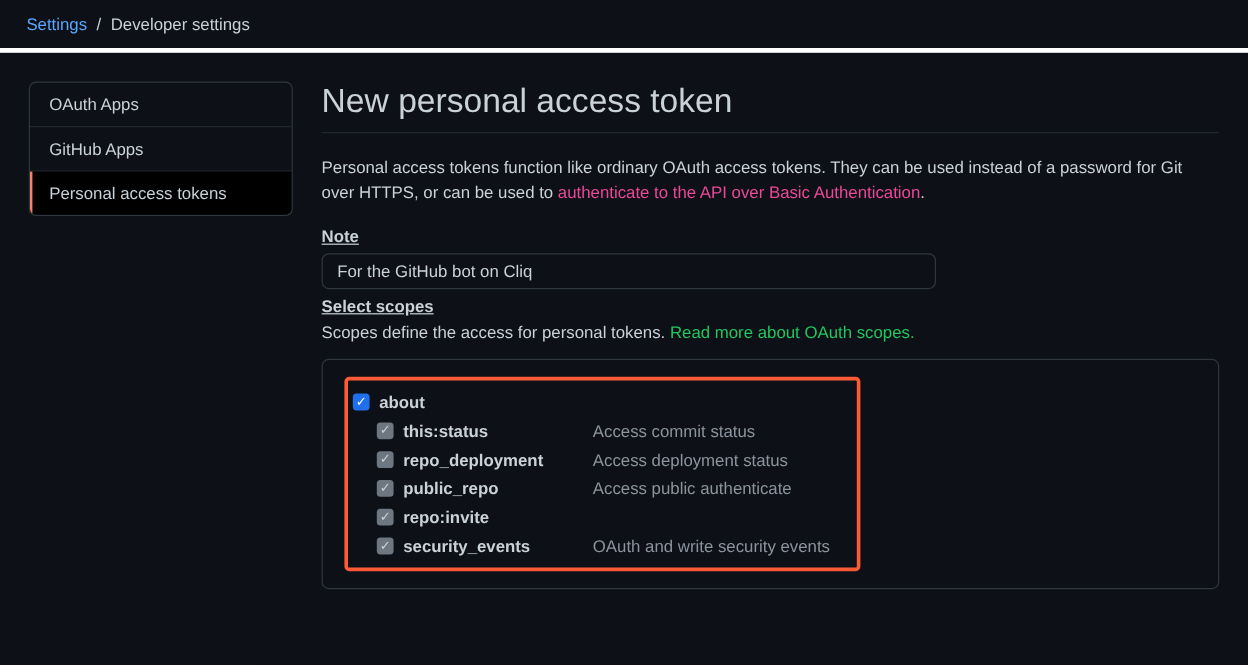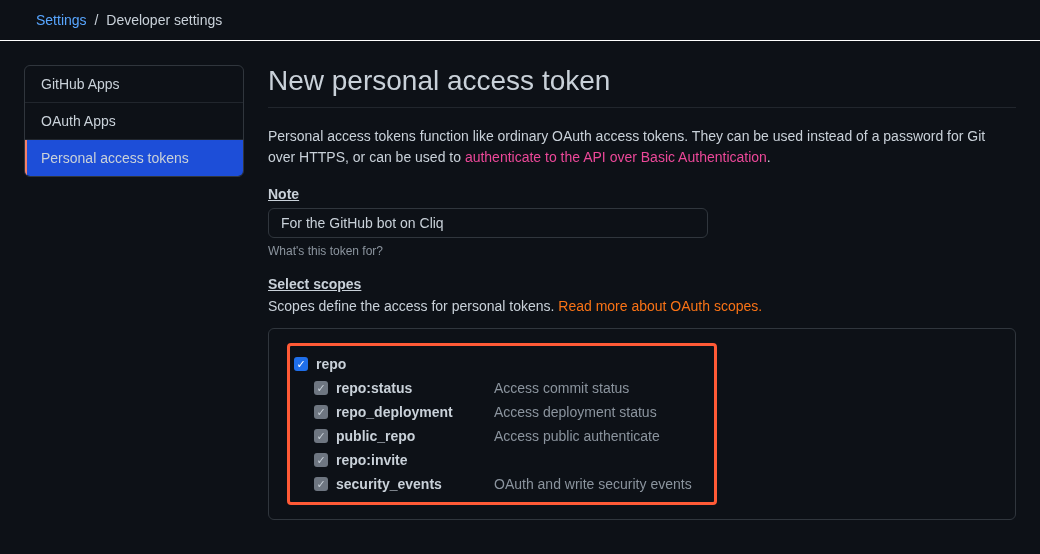--- a/index.html
+++ b/index.html
@@ -6,22 +6,22 @@
     body {
       background: #0d1117;
       color: #c9d1d9;
       font-family: -apple-system, BlinkMacSystemFont, "Segoe UI", Helvetica, Arial, sans-serif;
       font-size: 14px;
       width: 1040px;
       height: 554px;
       overflow: hidden;
     }
     .breadcrumb {
-      padding: 12px 36px;
-      border-bottom: 1px solid #ffffff;
+      padding: 12px 22px;
+      border-bottom: 4px solid #ffffff;
       font-size: 14px;
     }
     .breadcrumb a { color: #58a6ff; text-decoration: none; }
     .breadcrumb .sep { color: #c9d1d9; margin: 0 4px; }
     .breadcrumb .current { color: #c9d1d9; }
     .layout {
       display: flex;
       padding: 24px;
       gap: 24px;
     }
@@ -36,21 +36,21 @@
     }
     .sidebar-item {
       padding: 10px 16px;
       border-bottom: 1px solid #21262d;
       color: #c9d1d9;
       cursor: pointer;
       font-size: 14px;
     }
     .sidebar-item:last-child { border-bottom: none; }
     .sidebar-item.active {
-      background: #1d4ed8;
+      background: #000000;
       border-left: 2px solid #f78166;
       padding-left: 14px;
     }
     .main {
       flex: 1;
       min-width: 0;
     }
     h1 {
       font-size: 28px;
       font-weight: 400;
@@ -66,40 +66,40 @@
     }
     .description a { color: #ec4899; text-decoration: none; }
     .field-label {
       font-weight: 600;
       color: #c9d1d9;
       margin-bottom: 6px;
       display: block;
       text-decoration: underline;
     }
     .text-input {
-      width: 440px;
+      width: 512px;
       padding: 6px 12px;
       background: #0d1117;
       border: 1px solid #30363d;
       border-radius: 6px;
       color: #c9d1d9;
       font-size: 14px;
       margin-bottom: 6px;
     }
     .hint {
       color: #8b949e;
       font-size: 12px;
       margin-bottom: 18px;
     }
     .scopes-subtitle {
       color: #c9d1d9;
       margin-bottom: 14px;
       margin-top: 6px;
     }
-    .scopes-subtitle a { color: #f97316; text-decoration: none; }
+    .scopes-subtitle a { color: #22c55e; text-decoration: none; }
     .scopes-box {
       border: 1px solid #30363d;
       border-radius: 6px;
       padding: 14px 18px;
       position: relative;
     }
     .highlight-box {
       border: 3px solid #ff5a36;
       border-radius: 4px;
       padding: 6px 8px 6px 4px;
@@ -148,51 +148,50 @@
 
 <div class="breadcrumb">
   <a href="#">Settings</a>
   <span class="sep">/</span>
   <span class="current">Developer settings</span>
 </div>
 
 <div class="layout">
   <aside class="sidebar">
     <nav class="sidebar-menu">
+      <div class="sidebar-item">OAuth Apps</div>
       <div class="sidebar-item">GitHub Apps</div>
-      <div class="sidebar-item">OAuth Apps</div>
       <div class="sidebar-item active">Personal access tokens</div>
     </nav>
   </aside>
 
   <main class="main">
     <h1>New personal access token</h1>
 
     <p class="description">
       <span>Personal access tokens function like ordinary OAuth access tokens. They can be used instead of a password for Git over HTTPS, or can be used to </span><a href="#">authenticate to the API over Basic Authentication</a><span>.</span>
     </p>
 
     <label class="field-label">Note</label>
     <input type="text" class="text-input" value="For the GitHub bot on Cliq" style="">
-    <div class="hint">What's this token for?</div>
 
     <label class="field-label">Select scopes</label>
     <p class="scopes-subtitle">
       <span>Scopes define the access for personal tokens. </span><a href="#">Read more about OAuth scopes.</a>
     </p>
 
     <div class="scopes-box">
       <div class="highlight-box">
         <div class="scope-row">
           <span class="scope-checkbox checked-primary">✓</span>
-          <span class="scope-name">repo</span>
-        </div>
-        <div class="scope-row child">
-          <span class="scope-checkbox checked-dim">✓</span>
-          <span class="scope-name">repo:status</span>
+          <span class="scope-name">about</span>
+        </div>
+        <div class="scope-row child">
+          <span class="scope-checkbox checked-dim">✓</span>
+          <span class="scope-name">this:status</span>
           <span class="scope-desc">Access commit status</span>
         </div>
         <div class="scope-row child">
           <span class="scope-checkbox checked-dim">✓</span>
           <span class="scope-name">repo_deployment</span>
           <span class="scope-desc">Access deployment status</span>
         </div>
         <div class="scope-row child">
           <span class="scope-checkbox checked-dim">✓</span>
           <span class="scope-name">public_repo</span>

